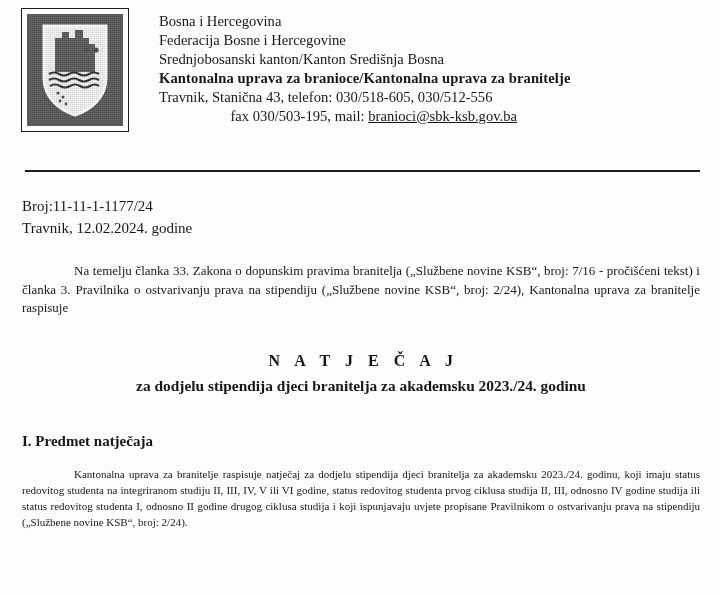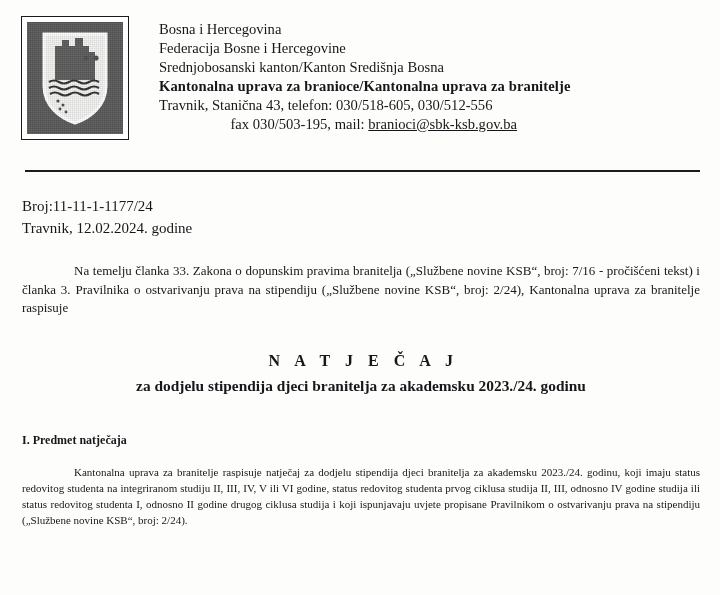--- a/index.html
+++ b/index.html
@@ -14,21 +14,21 @@
     color: #17171a;
     overflow: hidden;
     position: relative;
   }
 
   .page {
     position: relative;
     width: 584px;
     height: 595px;
     box-sizing: border-box;
-    padding: 8px 20px;
+    padding: 0 20px;
   }
 
   
   .letterhead {
     display: flex;
     align-items: flex-start;
     padding-top: 8px;
   }
 
   .emblem-box {
@@ -121,21 +121,21 @@
     letter-spacing: 5.5px;
     padding-left: 5px;
   }
   .doc-subtitle {
     font-size: 15.4px;
     font-weight: bold;
     margin-top: 7px;
   }
 
   .section-heading {
-    font-size: 12px;
+    font-size: 15px;
     font-weight: bold;
     margin-top: 38px;
   }
 
   .para-main {
     font-size: 11px;
     line-height: 1.47;
     text-align: justify;
     text-indent: 52px;
     margin-top: 16px;

